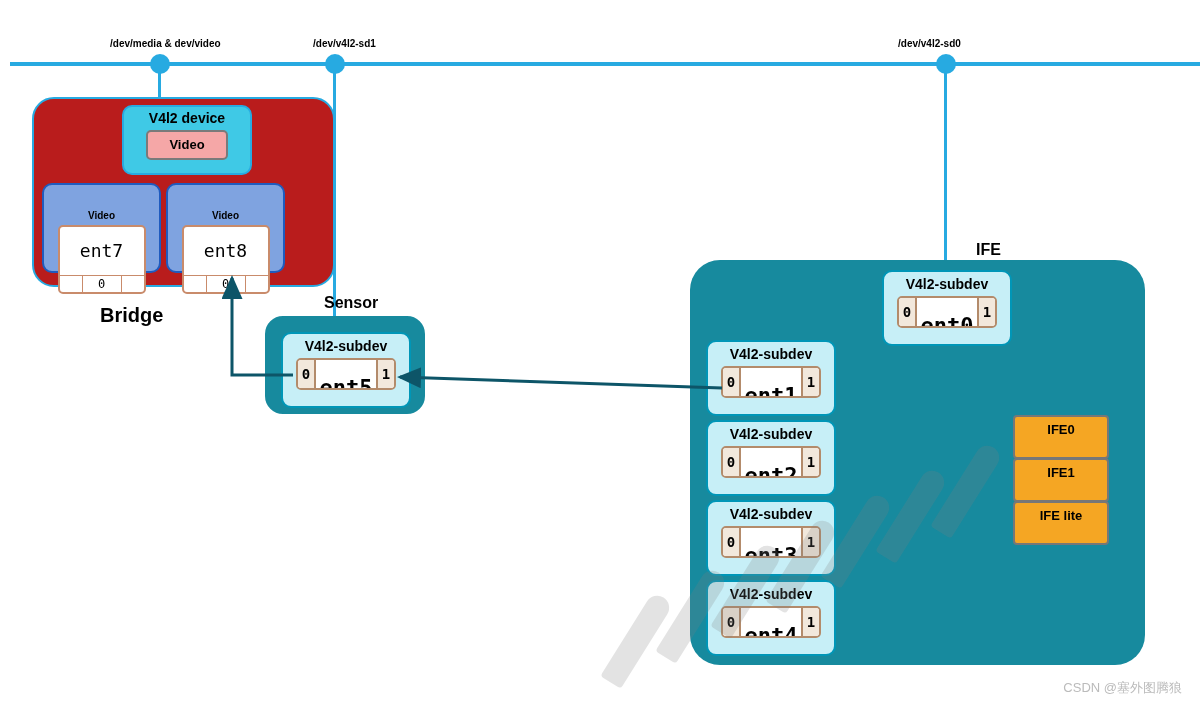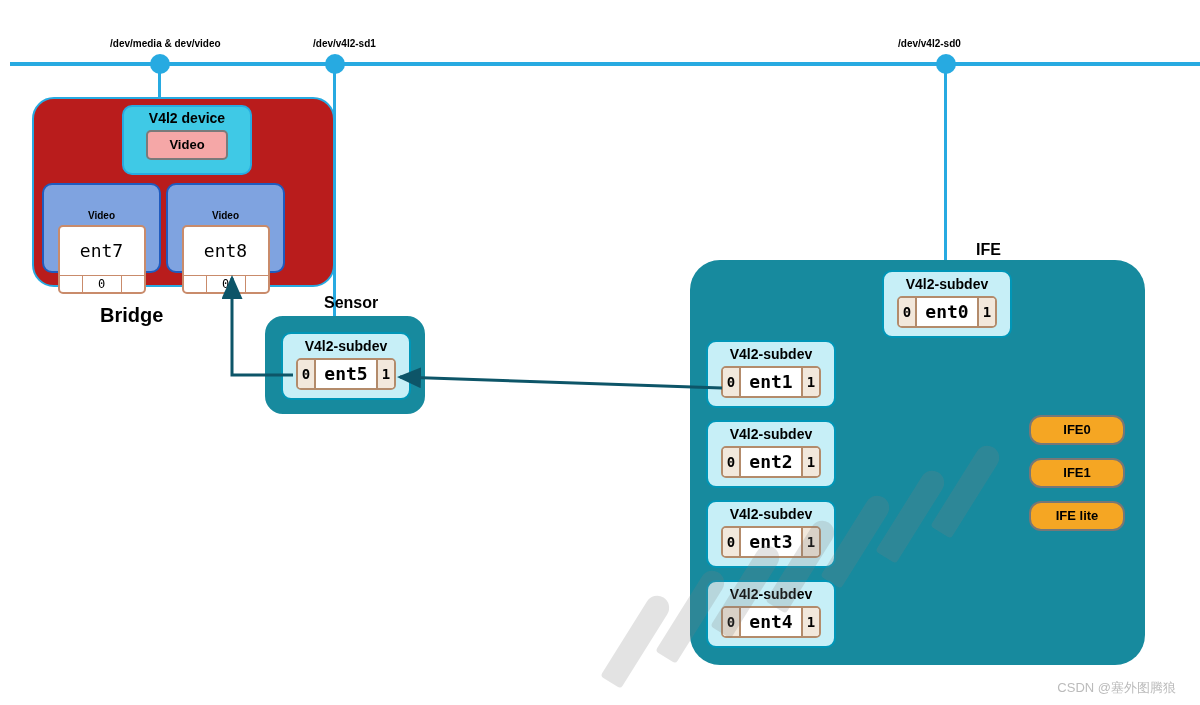--- a/index.html
+++ b/index.html
@@ -149,21 +149,21 @@
     border-radius: 18px;
     z-index: 3;
   }
   .subdev {
     position: absolute;
     background: #c7eff7;
     border: 2px solid #0096b7;
     border-radius: 10px;
     text-align: center;
     width: 130px;
-    height: 68px;
+    height: 76px;
     padding-top: 4px;
   }
   .subdev .title {
     font-size: 14px;
     font-weight: bold;
   }
   .ent-port-box {
     margin: 4px auto 0;
     display: flex;
     align-items: stretch;
@@ -182,23 +182,24 @@
     font-size: 14px;
     line-height: 28px;
     font-weight: bold;
   }
   .ent-port-box .port:last-child {
     border-right: none;
     border-left: 2px solid #b38b6b;
   }
   .ent-port-box .ent {
     flex: 1;
-    font-size: 18px;
+    font-size: 22px;
     line-height: 28px;
     font-weight: bold;
+    margin-top: 14px;
   }
   .ife-label {
     position: absolute;
     left: 976px;
     top: 241px;
     font-size: 16px;
     font-weight: bold;
     z-index: 3;
   }
   .ife-box {
@@ -206,35 +207,35 @@
     left: 690px;
     top: 260px;
     width: 455px;
     height: 405px;
     background: #178a9e;
     border-radius: 30px;
     z-index: 3;
   }
   .ife-pill {
     position: absolute;
-    right: 20px;
+    right: 36px;
     width: 96px;
-    height: 30px;
+    height: 44px;
     background: #f5a623;
     border: 2px solid #777;
-    border-radius: 12px;
+    border-radius: 4px;
     text-align: center;
     font-size: 13px;
     font-weight: bold;
     line-height: 26px;
   }
   .watermark {
     position: absolute;
     bottom: 8px;
-    right: 24px;
+    right: 18px;
     font-size: 13px;
     color: #bbb;
   }
   .wm-stroke {
     position: absolute;
     width: 24px;
     height: 100px;
     background: #808080;
     opacity: 0.22;
     border-radius: 20px 20px 6px 6px;

